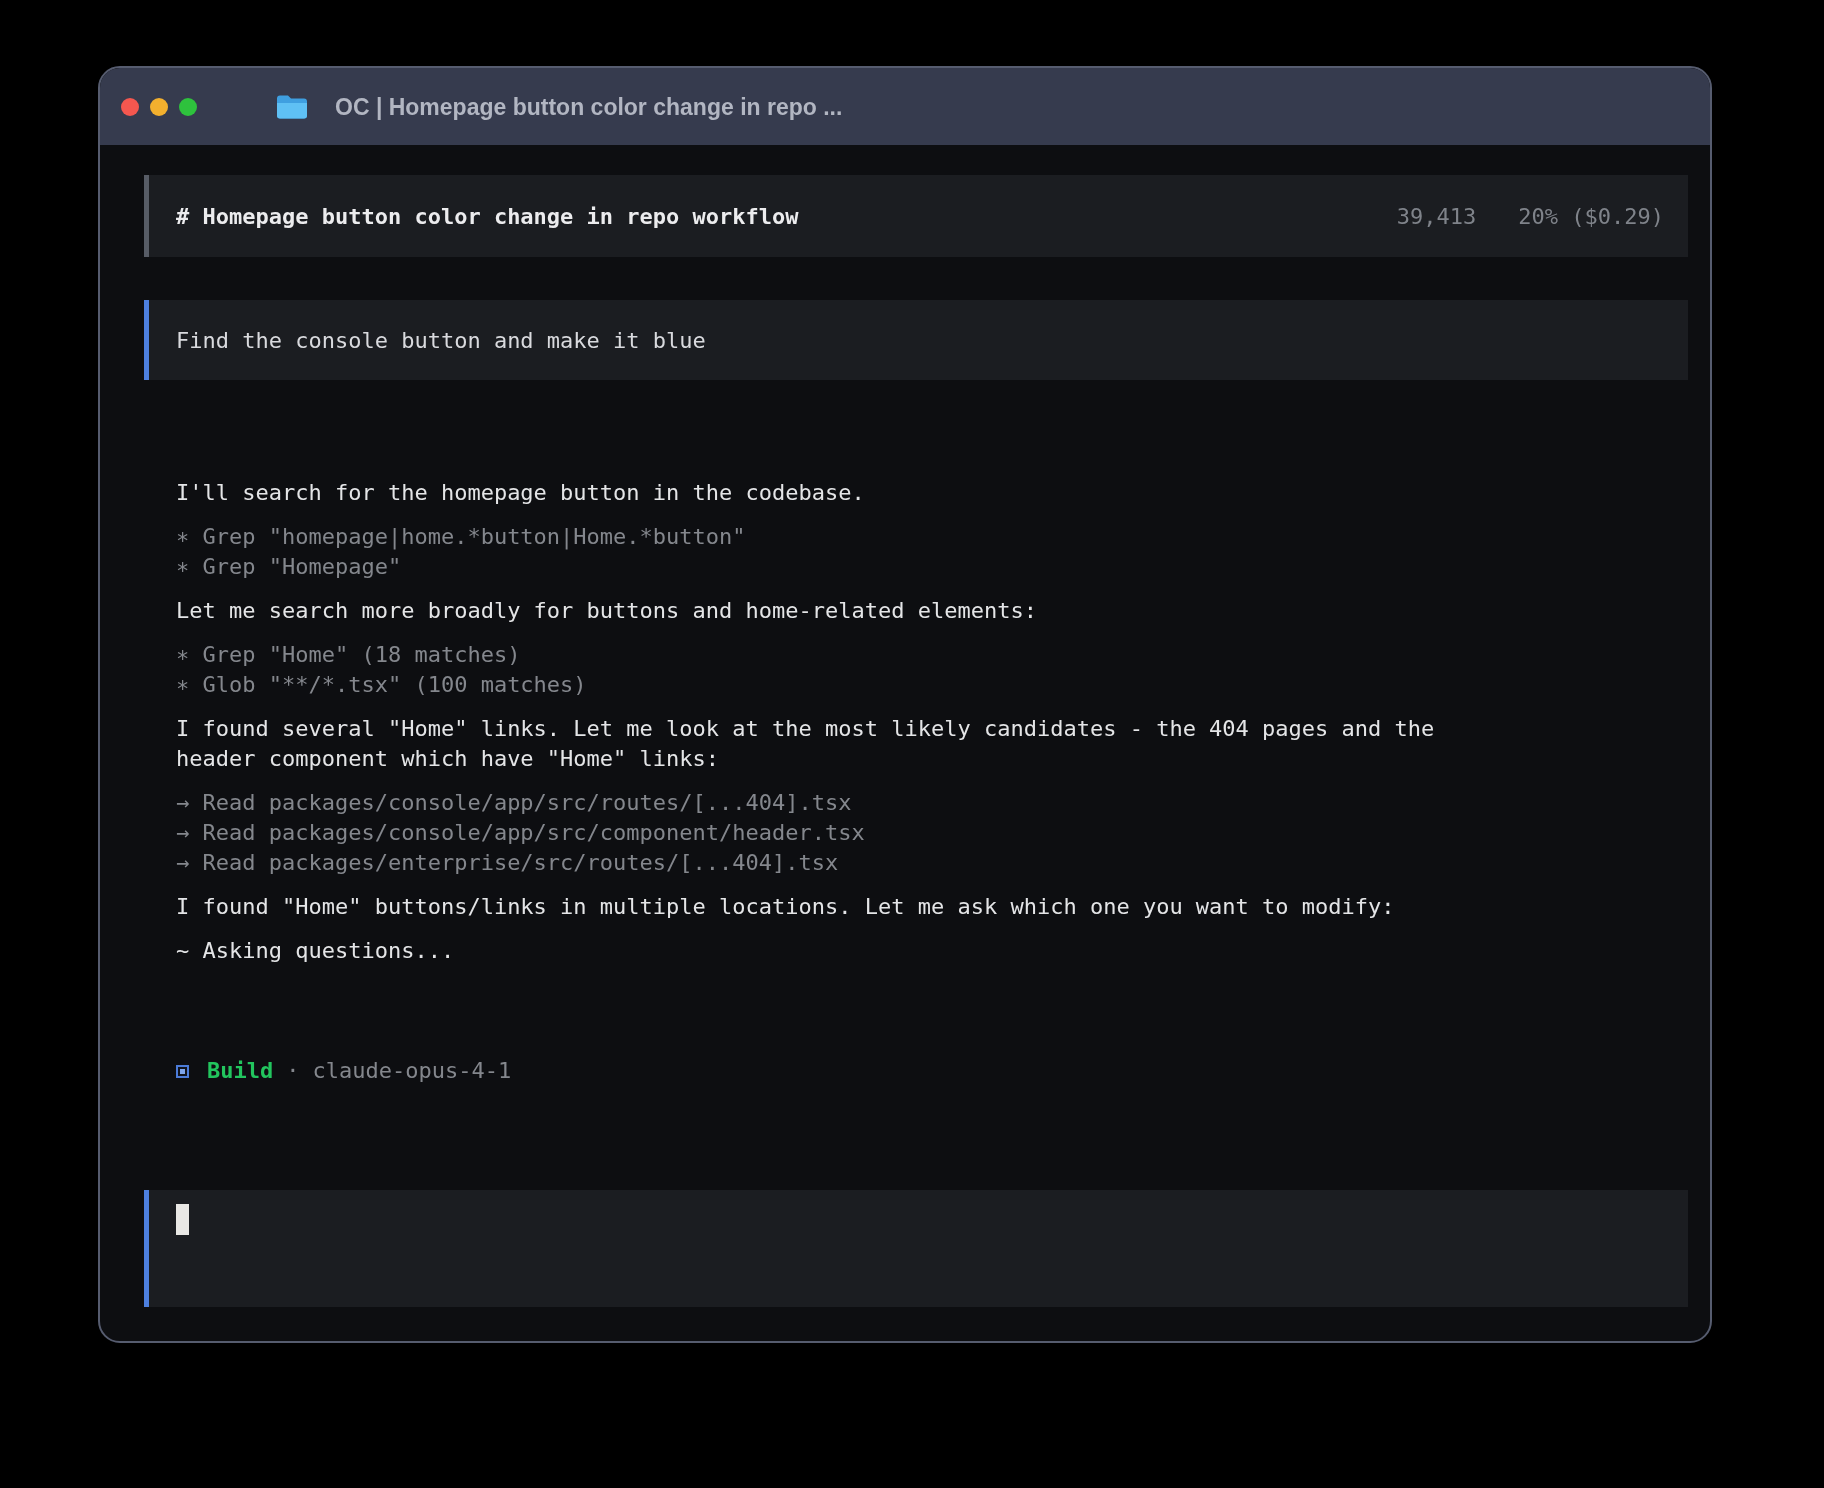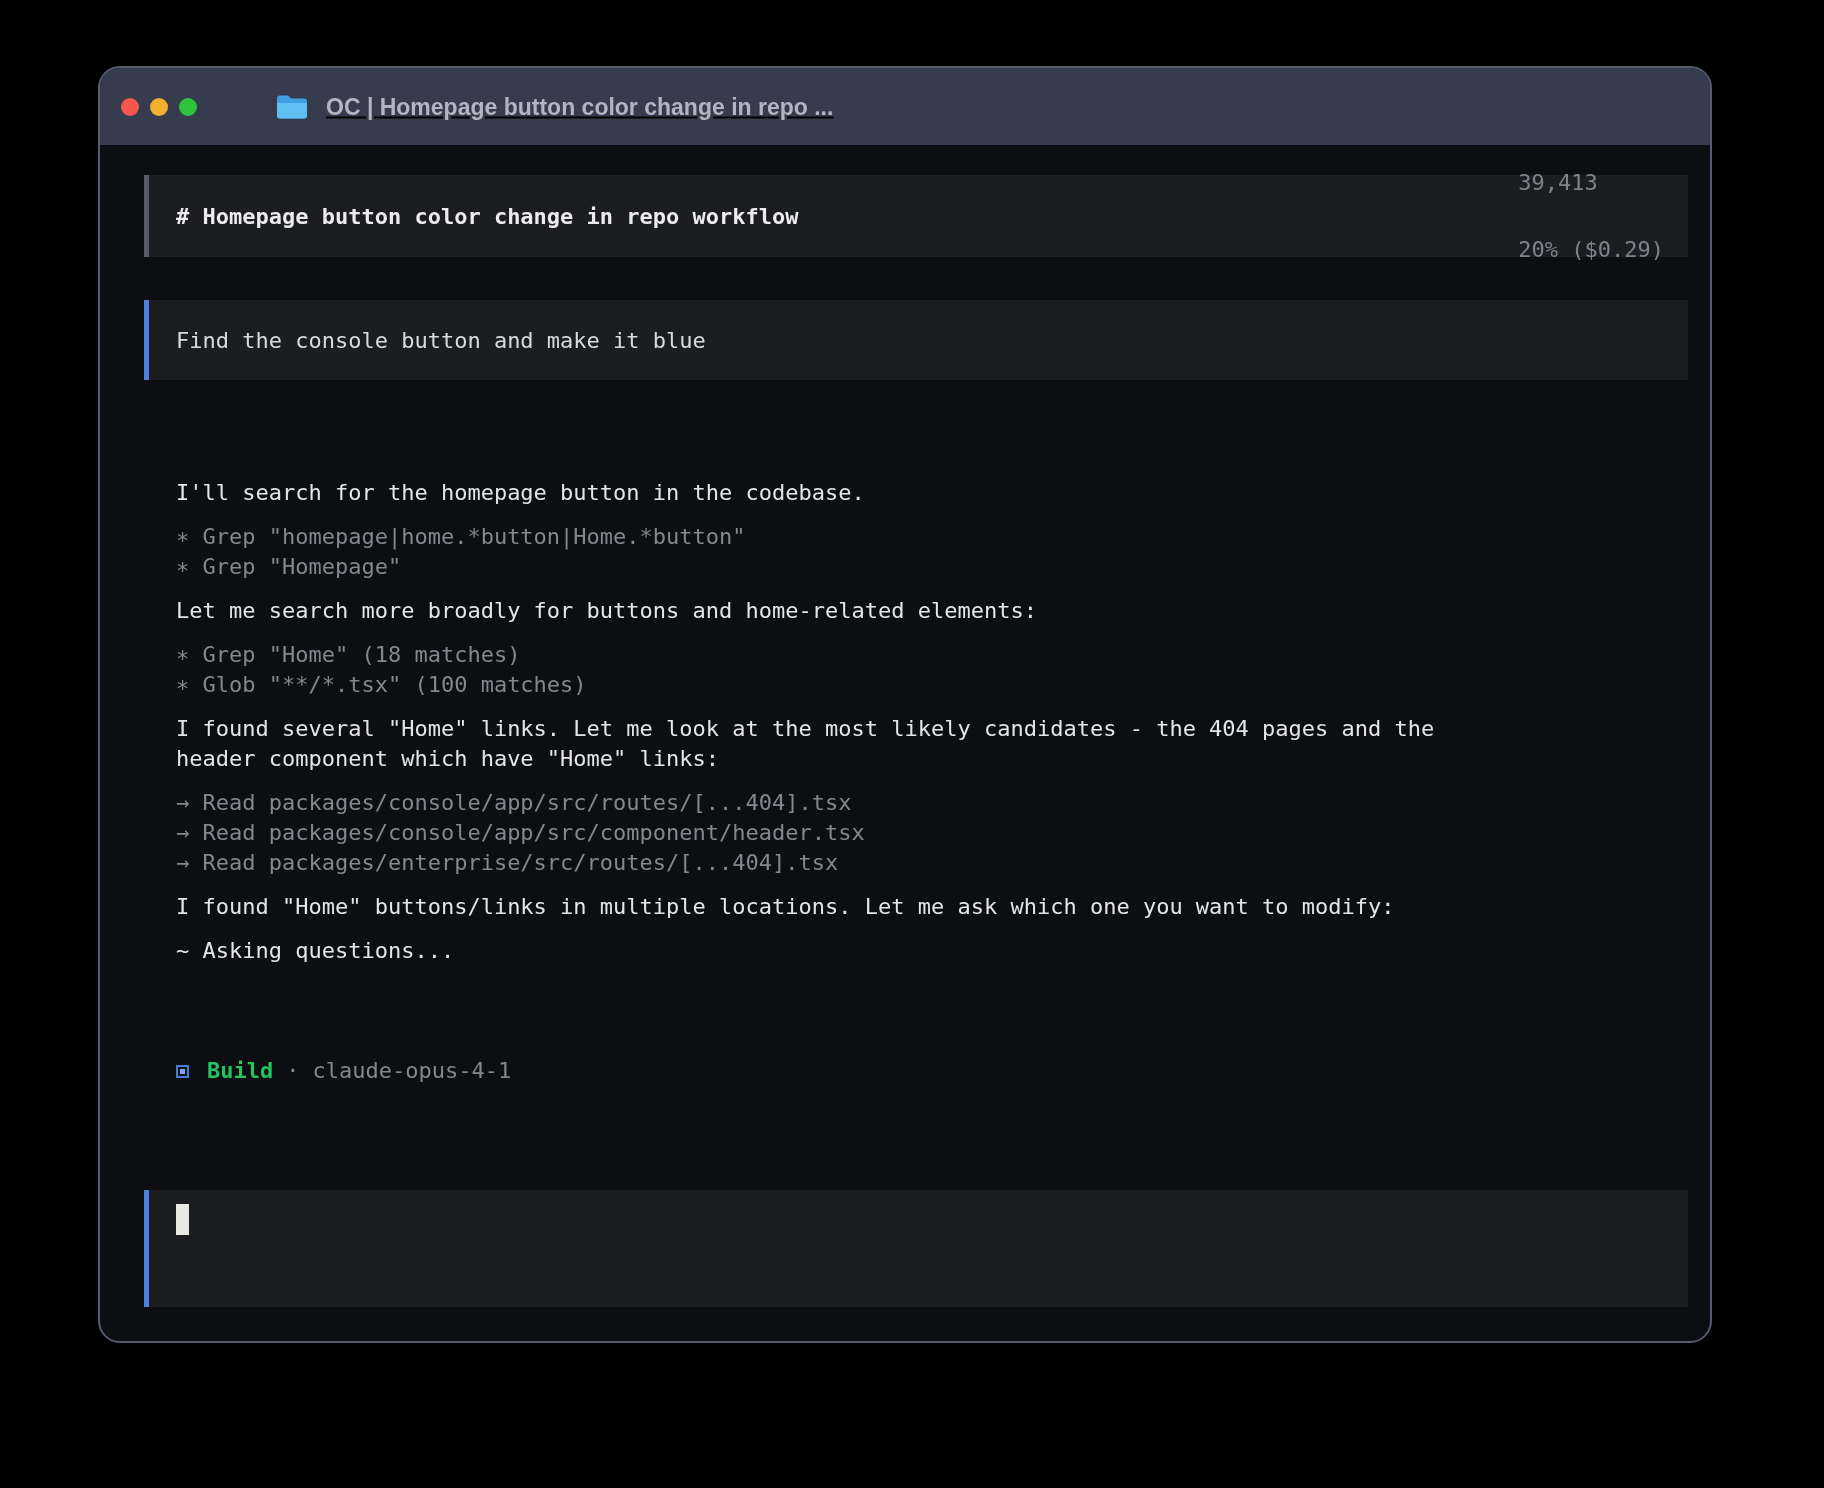--- a/index.html
+++ b/index.html
@@ -14,33 +14,33 @@
 
   
   .titlebar { position:relative; height:77px; background:#363b4e; flex-shrink:0;
               display:flex; align-items:center; padding-left:21px; }
   .lights { display:flex; gap:11px; align-items:center; }
   .light { width:18px; height:18px; border-radius:50%; display:inline-block; }
   .light.red    { background:#f5574f; }
   .light.yellow { background:#f3b02e; }
   .light.green  { background:#2ec23d; }
   .title-group { position:absolute; left:176px; top:50%; transform:translateY(-50%);
-                 display:flex; align-items:center; gap:19px;text-decoration:underline; }
+                 display:flex; align-items:center; gap:28px; }
   .title-text { font-family:"Liberation Sans", sans-serif; font-weight:700;
                 font-size:23px; color:#b2b6c2; white-space:pre; }
 
   
   .content { flex:1; padding:30px 22px 0 44px; font-size:22px; color:#e4e5e7; }
 
   .panel { background:#1b1d21; border-left:5px solid #575c66; }
 
   .header-panel { height:82px; display:flex; align-items:center;
                   justify-content:space-between; padding:0 24px 0 27px; }
   .header-title { font-weight:700; color:#ececee; white-space:pre; }
-  .header-stats { color:#7f838a; display:flex; gap:42px; white-space:pre;flex-direction:column; }
+  .header-stats { color:#7f838a; display:flex; gap:42px; white-space:pre; }
 
   .user-panel { margin-top:43px; height:80px; border-left-color:#4d80e0;
                 display:flex; align-items:center; padding-left:27px;
                 color:#d9dade; white-space:pre; }
 
   .transcript { margin-top:38px; padding-left:32px; line-height:30px; white-space:pre; }
   .t-group { margin-top:14px; }
   #transcript-groups .t-group:first-child { margin-top:0; }
   .t-group.assistant { color:#e4e5e7; }
   .t-group.tool      { color:#84878d; }

